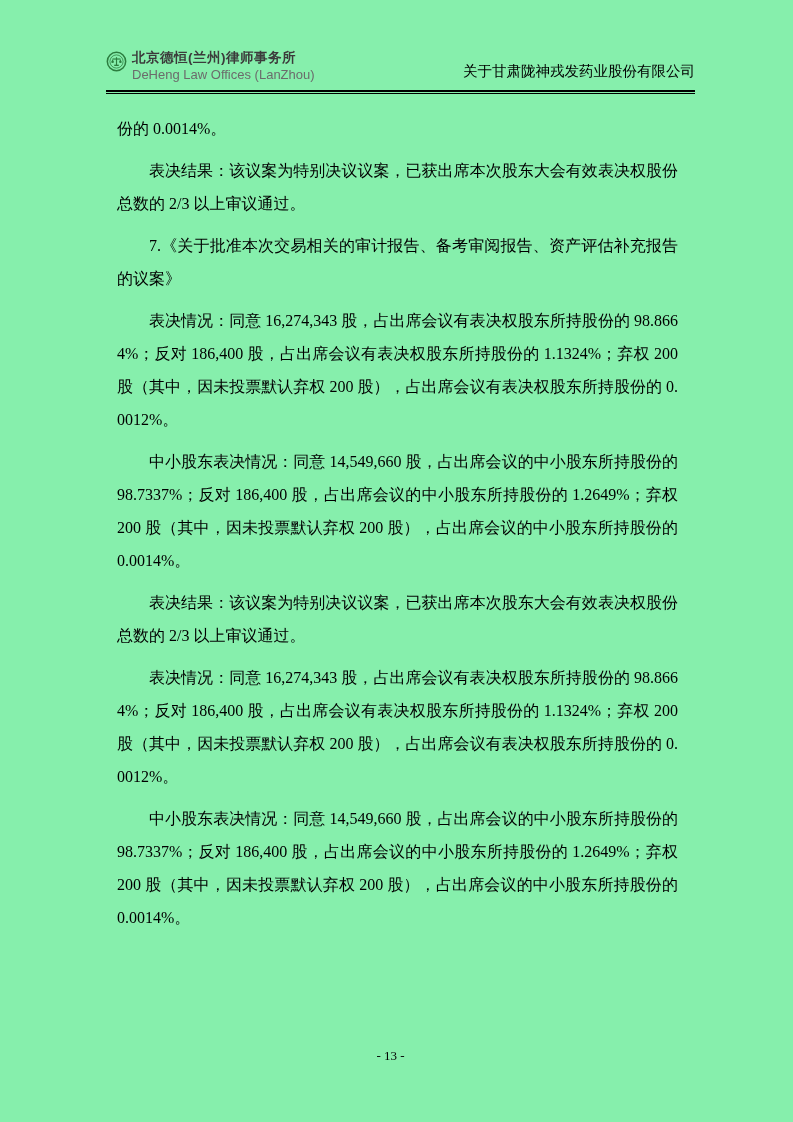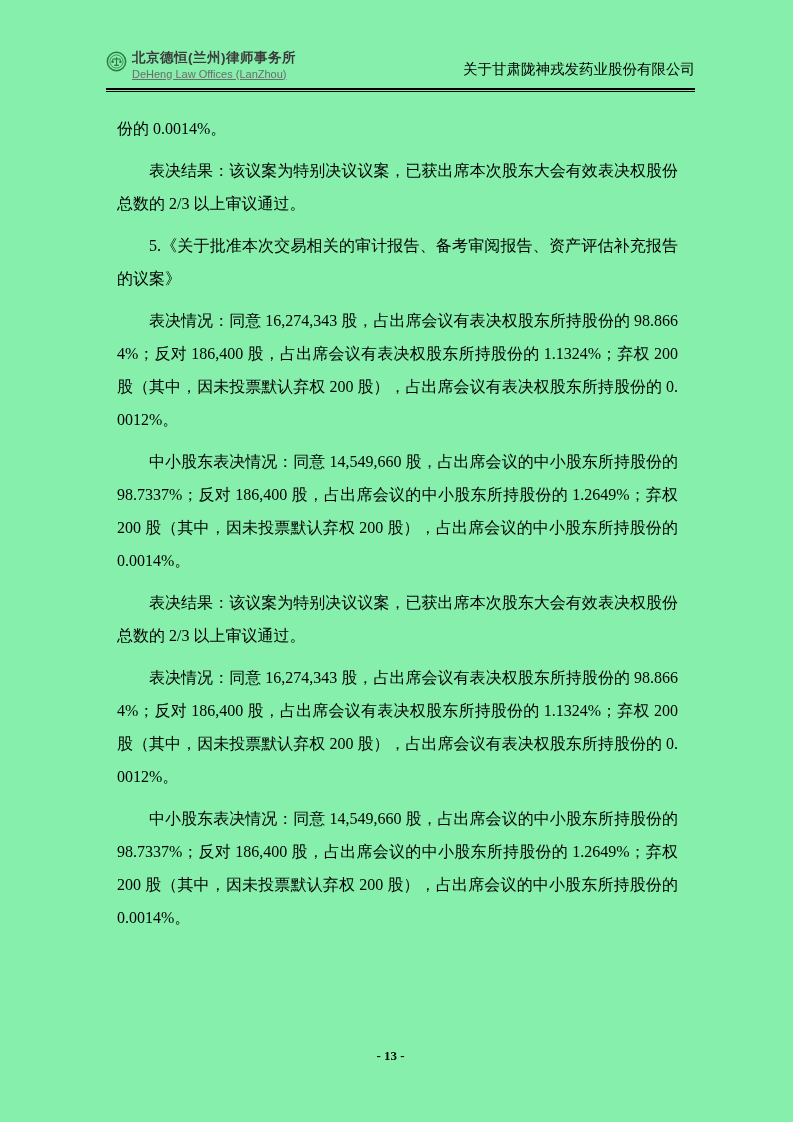--- a/index.html
+++ b/index.html
@@ -46,24 +46,23 @@
   .firm-names { line-height: 1.15; }
   .firm-name-cn {
     font-family: "Liberation Sans", "DejaVu Sans", sans-serif;
     font-weight: bold;
     font-size: 13.5px;
     color: #3b3b3b;
     letter-spacing: 0.5px;
   }
   .firm-name-en {
     font-family: "Liberation Sans", "DejaVu Sans", sans-serif;
-    font-size: 11px;
+    font-size: 13px;
     color: #6b6b6b;
     margin-top: 2px;
-    text-decoration: underline;
   }
   .doc-title-block {
     line-height: 22px;
     font-size: 14.5px;
     color: #000;
   }
   
   .header-rule { margin-top: 2px; }
   .header-rule .thick { height: 2px; background: #000; }
   .header-rule .gap   { height: 1px; background: transparent; }
@@ -88,21 +87,21 @@
   .content p.indent { text-indent: 2em; }
 
   
   .footer {
     position: absolute;
     left: 0;
     right: 12px;
     bottom: 58px;
     text-align: center;
     font-size: 13px;
-    font-weight: bold;
+    font-weight: normal;
     color: #000;
   }
 </style>
 </head>
 <body>
 
 <div class="page">
 
   <div class="header">
     <div class="header-row">
@@ -130,21 +129,21 @@
     <div class="header-rule">
       <div class="thick"></div>
       <div class="gap"></div>
       <div class="thin"></div>
     </div>
   </div>
 
   <div class="content">
     <p class="first">份的 0.0014%。</p>
     <p class="indent">表决结果：该议案为特别决议议案，已获出席本次股东大会有效表决权股份总数的 2/3 以上审议通过。</p>
-    <p class="indent">5.《关于批准本次交易相关的审计报告、备考审阅报告、资产评估补充报告的议案》</p>
+    <p class="indent">7.《关于批准本次交易相关的审计报告、备考审阅报告、资产评估补充报告的议案》</p>
     <p class="indent">表决情况：同意 16,274,343 股，占出席会议有表决权股东所持股份的 98.8664%；反对 186,400 股，占出席会议有表决权股东所持股份的 1.1324%；弃权 200 股（其中，因未投票默认弃权 200 股），占出席会议有表决权股东所持股份的 0.0012%。</p>
     <p class="indent">中小股东表决情况：同意 14,549,660 股，占出席会议的中小股东所持股份的 98.7337%；反对 186,400 股，占出席会议的中小股东所持股份的 1.2649%；弃权 200 股（其中，因未投票默认弃权 200 股），占出席会议的中小股东所持股份的 0.0014%。</p>
     <p class="indent">表决结果：该议案为特别决议议案，已获出席本次股东大会有效表决权股份总数的 2/3 以上审议通过。</p>
     <p class="indent">表决情况：同意 16,274,343 股，占出席会议有表决权股东所持股份的 98.8664%；反对 186,400 股，占出席会议有表决权股东所持股份的 1.1324%；弃权 200 股（其中，因未投票默认弃权 200 股），占出席会议有表决权股东所持股份的 0.0012%。</p>
     <p class="indent">中小股东表决情况：同意 14,549,660 股，占出席会议的中小股东所持股份的 98.7337%；反对 186,400 股，占出席会议的中小股东所持股份的 1.2649%；弃权 200 股（其中，因未投票默认弃权 200 股），占出席会议的中小股东所持股份的 0.0014%。</p>
   </div>
 
   <div class="footer">- 13 -</div>
 
 </div>

